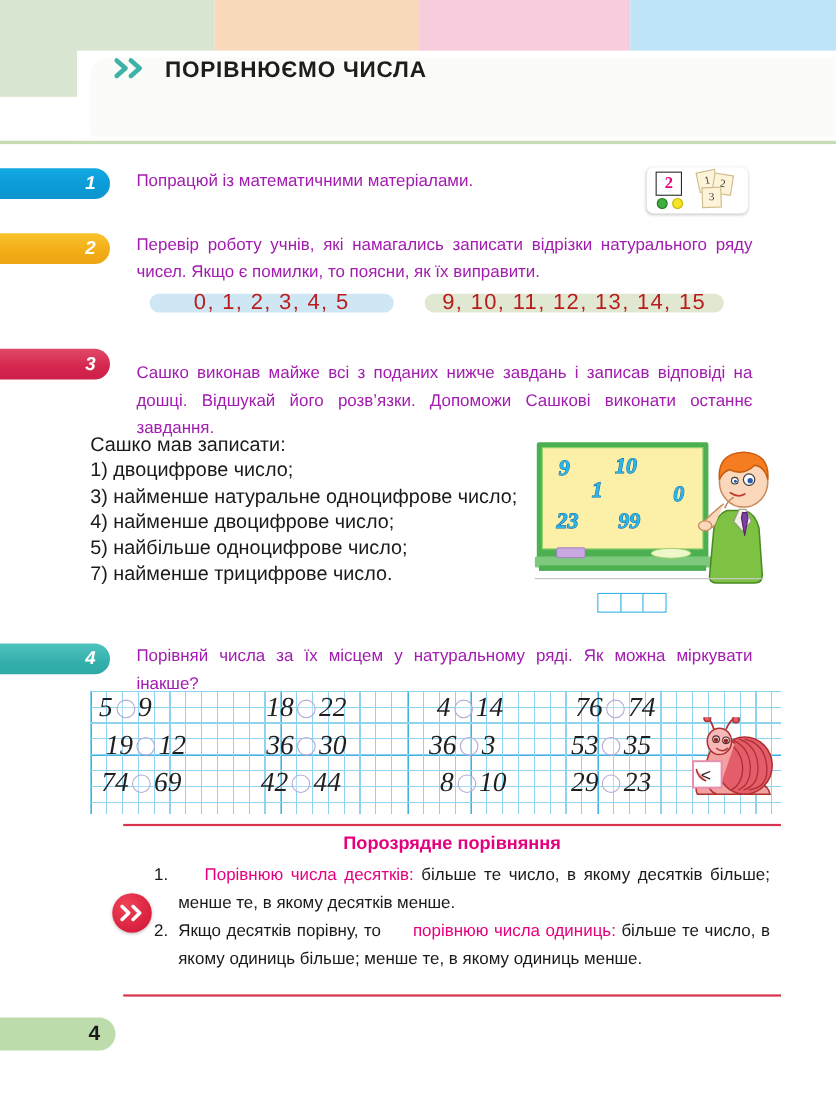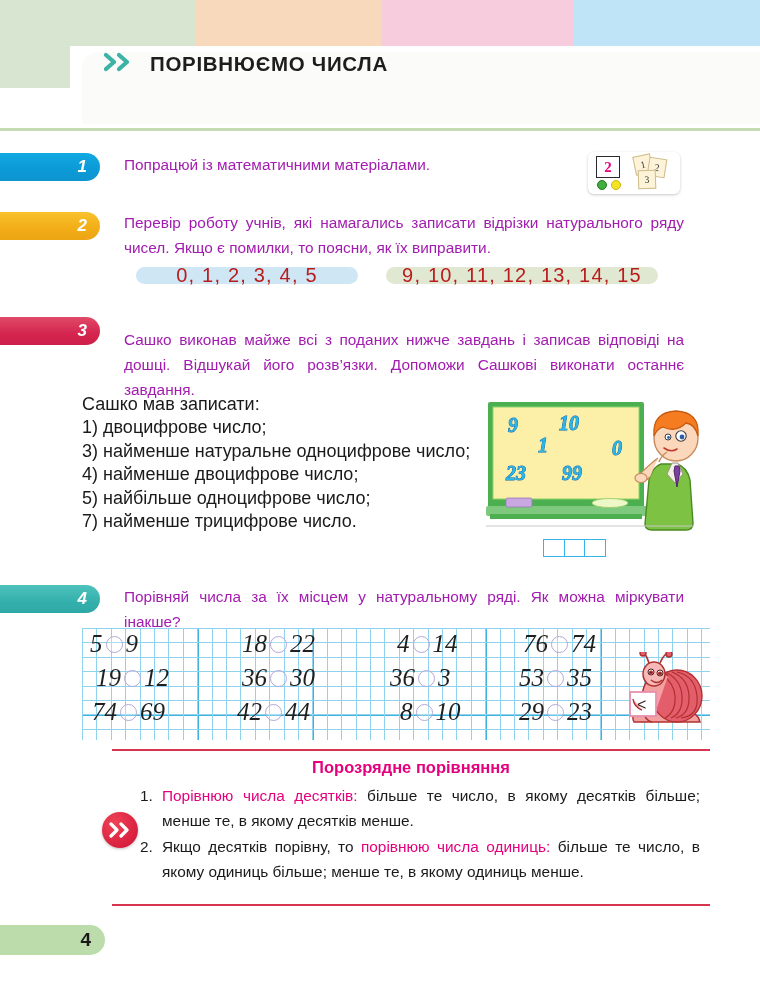--- a/index.html
+++ b/index.html
@@ -125,21 +125,21 @@
   }
   .rule-badge {
     position: absolute; left: 102px; top: 812px; width: 36px; height: 36px; border-radius: 50%;
     background: radial-gradient(circle at 35% 30%, #ef4256 0%, #d8203f 70%, #b8152f 100%);
     display: flex; align-items: center; justify-content: center;
     box-shadow: 0 1px 3px rgba(0,0,0,.25);
   }
   .rule-list { position: absolute; left: 140px; top: 783px; width: 560px; font-size: 15.4px; line-height: 25px; }
   .rule-list li { list-style: none; margin-bottom: 1px; text-align: justify; }
   .rule-list .marker { position: absolute; left: 0; }
-  .hl { color: #e5007d; }
+  .hl { color: #e5007d; margin-left: 24px; }
 
   
   .page-num {
     position: absolute; left: 0; top: 925px; width: 105px; height: 30px;
     background: #bcdcab; border-top-right-radius: 15px; border-bottom-right-radius: 15px;
     display: flex; align-items: center; justify-content: flex-end; padding-right: 14px;
     font-size: 19px; font-weight: bold; color: #1a1a1a;
   }
 </style>
 </head>

